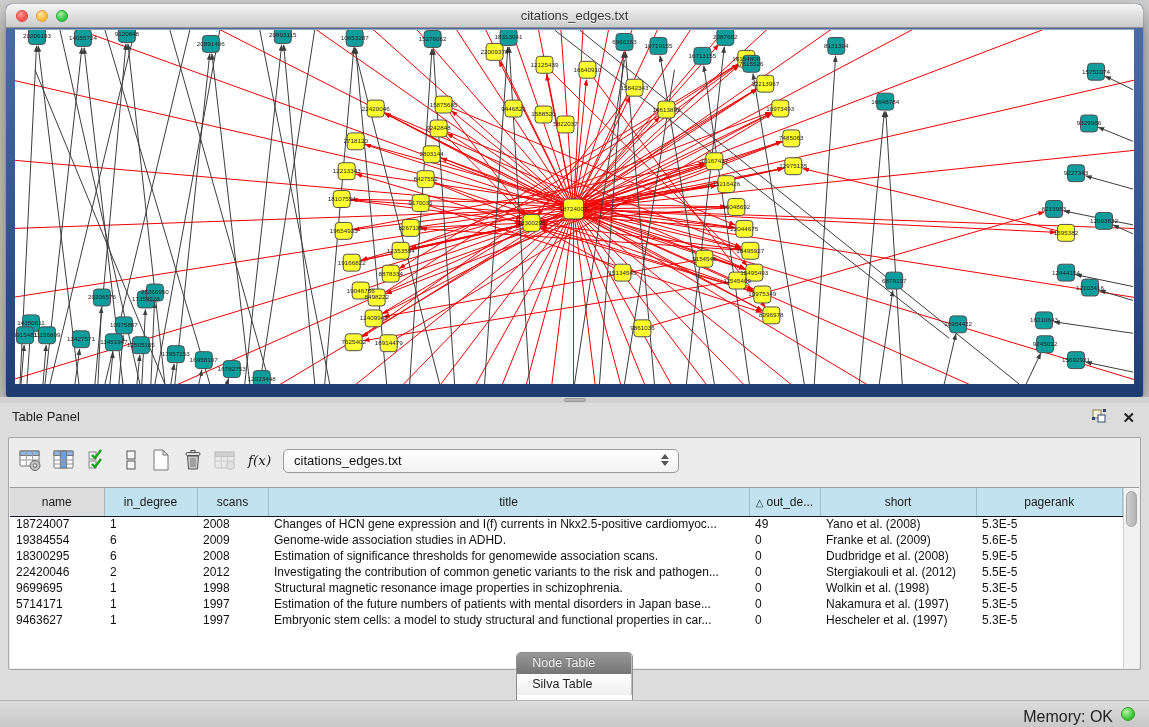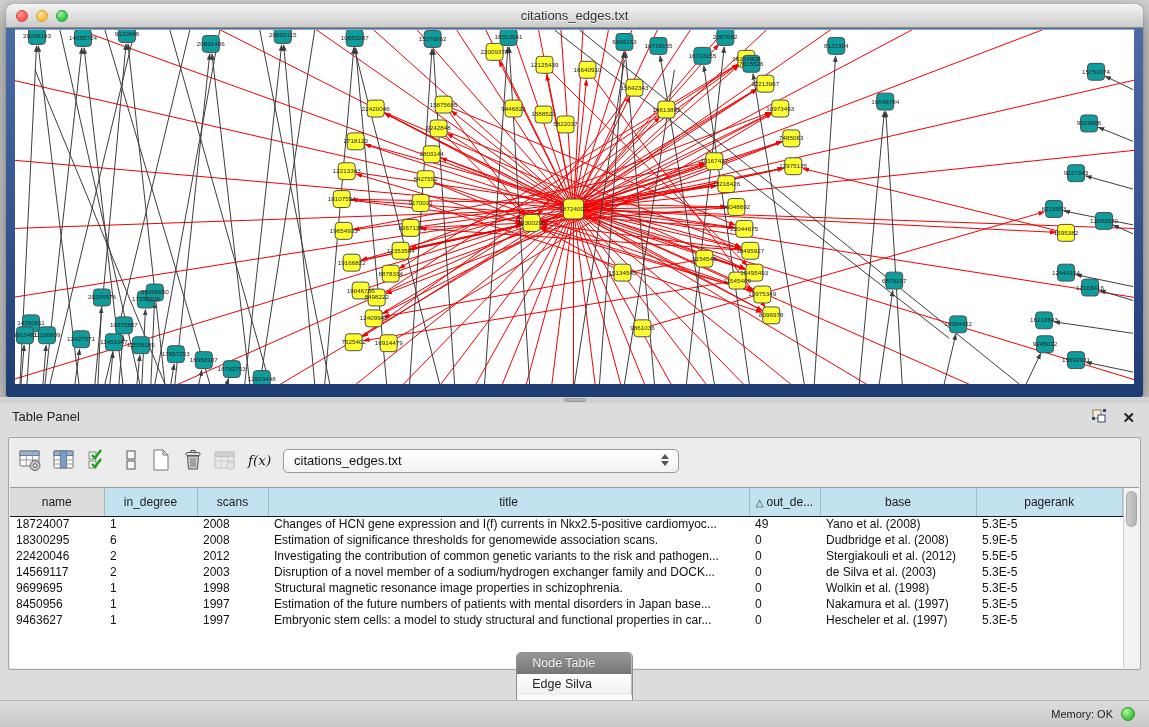--- a/index.html
+++ b/index.html
@@ -93,21 +93,21 @@
     box-shadow:0 1px 0 rgba(255,255,255,.6);flex-direction:column; }
   .seg {
     padding:0 15px; height:21px; line-height:21px; font-size:12.5px; color:#222;
     background:linear-gradient(#ffffff,#efefef); border-right:1px solid #b9b9b9; cursor:default;
   }
   .seg:last-child { border-right:none;font-weight:bold; }
   .seg.selected { background:linear-gradient(#989898,#757575); color:#f3f3f3; text-shadow:0 -1px 0 rgba(0,0,0,.25); }
   
   .statusbar { position:absolute; left:0; bottom:0; width:1149px; height:27px;
     background:linear-gradient(#dcdcdc,#c9c9c9); border-top:1px solid #b5b5b5; }
-  .statusbar .mem { position:absolute; right:36px; top:7px; font-size:11px; color:#222; }
+  .statusbar .mem { position:absolute; right:36px; top:7px; font-size:16px; color:#222; }
   .statusbar .memdot { position:absolute; right:14px; top:6px; width:14px; height:14px; border-radius:50%;
     background:radial-gradient(circle at 35% 30%, #b9f5a9, #3cc435 65%); border:1px solid #2b9a27; }
   
   .e-red   { stroke:#f20000; stroke-width:1; fill:none; }
   .e-black { stroke:#3c3c3c; stroke-width:1; fill:none; }
   .node { stroke:#4d4d4d; stroke-width:1; }
   .node.t { fill:#0e9d9d; }
   .node.y { fill:#ffff2e; }
   .nlabel { font-family:"Liberation Sans",sans-serif; font-size:6.3px; fill:#222; text-anchor:middle; }
 </style>
@@ -615,72 +615,72 @@
             <col style="width:156px">
             <col>
         </colgroup>
         <thead>
             <tr id="table-header-row">
               <th class="hdr-gray">name</th>
               <th>in_degree</th>
               <th>scans</th>
               <th>title</th>
               <th><span class="sort">△</span>out_de...</th>
-              <th>base</th>
+              <th>short</th>
               <th>pagerank</th>
             </tr>
           </thead>
         <tbody id="table-body">
             <tr>
               <td>18724007</td>
               <td>1</td>
               <td>2008</td>
               <td>Changes of HCN gene expression and I(f) currents in Nkx2.5-positive cardiomyoc...</td>
               <td>49</td>
               <td>Yano et al. (2008)</td>
               <td>5.3E-5</td>
+            </tr>
+            <tr>
+              <td>19384554</td>
+              <td>6</td>
+              <td>2009</td>
+              <td>Genome-wide association studies in ADHD.</td>
+              <td>0</td>
+              <td>Franke et al. (2009)</td>
+              <td>5.6E-5</td>
             </tr>
             <tr>
               <td>18300295</td>
               <td>6</td>
               <td>2008</td>
               <td>Estimation of significance thresholds for genomewide association scans.</td>
               <td>0</td>
               <td>Dudbridge et al. (2008)</td>
               <td>5.9E-5</td>
             </tr>
             <tr>
               <td>22420046</td>
               <td>2</td>
               <td>2012</td>
               <td>Investigating the contribution of common genetic variants to the risk and pathogen...</td>
               <td>0</td>
               <td>Stergiakouli et al. (2012)</td>
               <td>5.5E-5</td>
             </tr>
             <tr>
-              <td>14569117</td>
-              <td>2</td>
-              <td>2003</td>
-              <td>Disruption of a novel member of a sodium/hydrogen exchanger family and DOCK...</td>
-              <td>0</td>
-              <td>de Silva et al. (2003)</td>
-              <td>5.3E-5</td>
-            </tr>
-            <tr>
               <td>9699695</td>
               <td>1</td>
               <td>1998</td>
               <td>Structural magnetic resonance image properties in schizophrenia.</td>
               <td>0</td>
               <td>Wolkin et al. (1998)</td>
               <td>5.3E-5</td>
             </tr>
             <tr>
-              <td>8450956</td>
+              <td>5714171</td>
               <td>1</td>
               <td>1997</td>
               <td>Estimation of the future numbers of patients with mental disorders in Japan base...</td>
               <td>0</td>
               <td>Nakamura et al. (1997)</td>
               <td>5.3E-5</td>
             </tr>
             <tr>
               <td>9463627</td>
               <td>1</td>
@@ -694,21 +694,21 @@
       </table>
       <div class="vscroll">
         <div class="thumb"></div>
       </div>
     </div>
   </div>
 
   <div class="tabs-bar">
     <div class="segmented" id="segmented-tabs">
         <span class="seg selected">Node Table</span>
-        <span class="seg">Edge Silva</span>
+        <span class="seg">Silva Table</span>
         <span class="seg">Network Table</span>
       </div>
   </div>
 </div>
 
 <div class="statusbar">
   <span class="mem">Memory: OK</span>
   <span class="memdot"></span>
 </div>
 

